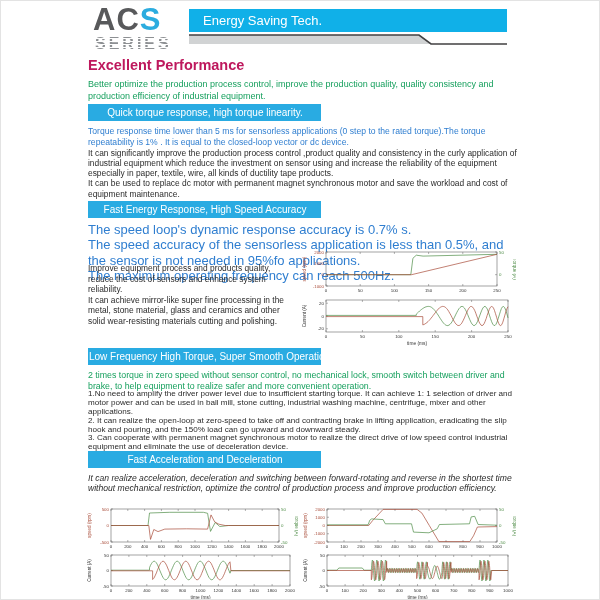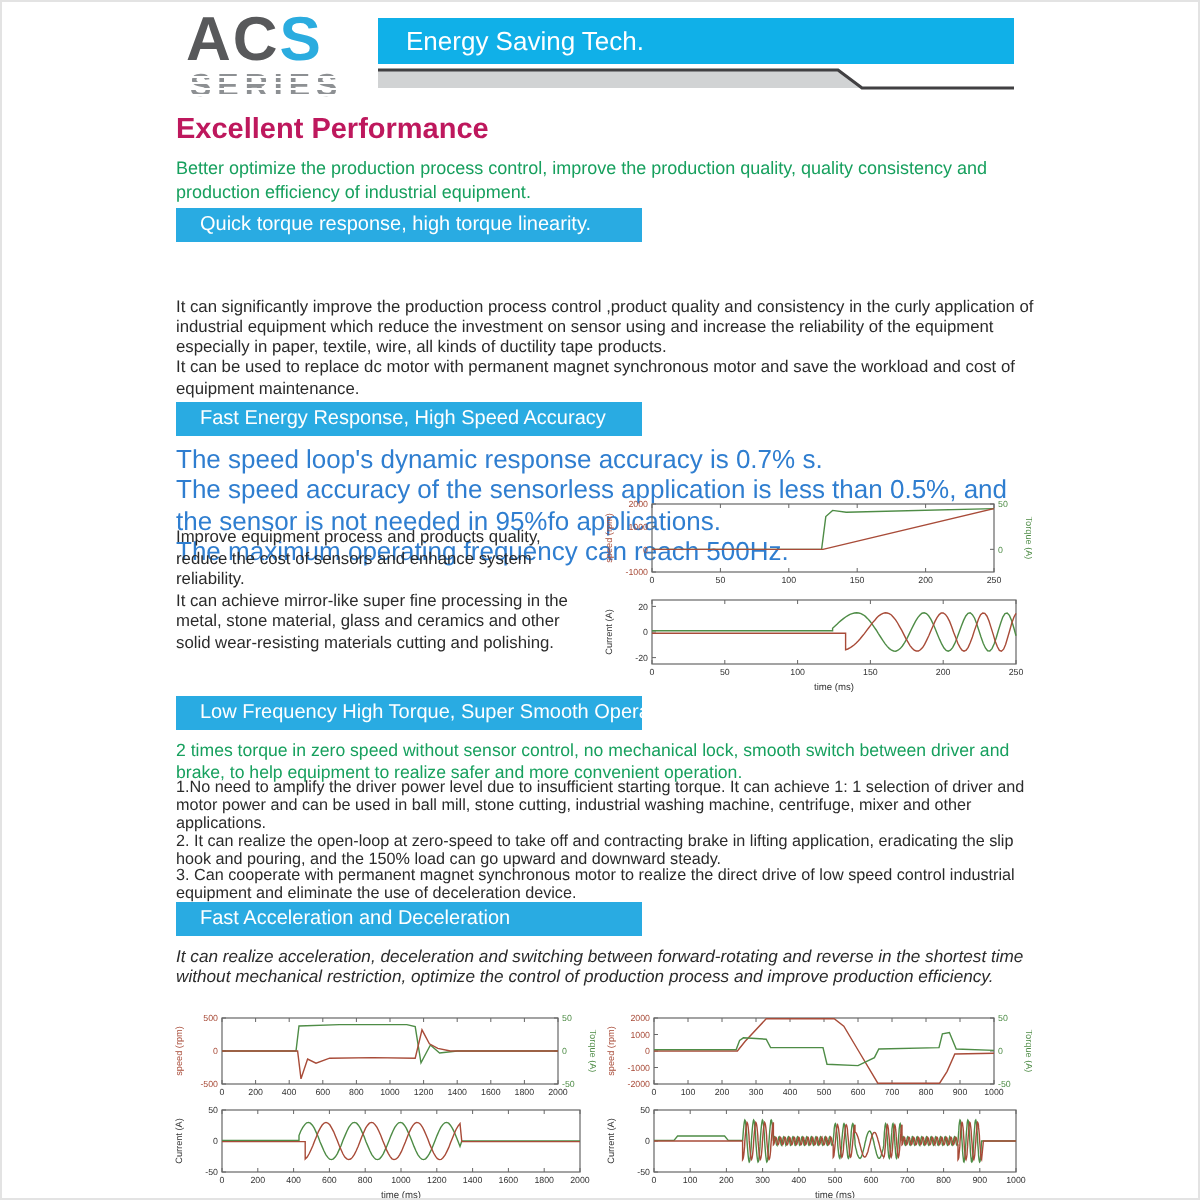--- a/index.html
+++ b/index.html
@@ -14,21 +14,21 @@
   .logo-series .stripes{position:absolute;left:0;top:0;right:0;bottom:0;background:repeating-linear-gradient(180deg,rgba(255,255,255,0) 0 2px,#ffffff 2px 3px);pointer-events:none;}
   .hdr-band{position:absolute;left:188px;top:8px;width:318px;height:23px;background:#10b0e8;color:#fff;font-size:13px;line-height:23px;padding-left:14px;box-sizing:border-box;}
   .hdr-rule{position:absolute;left:188px;top:31px;width:318px;height:16px;}
 
   
   .title{position:absolute;left:87px;top:56px;font-size:14.5px;font-weight:bold;color:#be185d;}
   .para{position:absolute;left:87px;width:433px;white-space:pre-line;}
   .green{color:#17a05e;}
   .blue{color:#2f7ed0;}
   .black{color:#2b2b2b;}
-  .banner{position:absolute;left:87px;width:233px;height:17px;background:#29abe2;color:#fff;font-size:10px;line-height:17px;padding-left:12px;box-sizing:border-box;white-space:nowrap;}
+  .banner{position:absolute;left:87px;width:233px;height:17px;background:#29abe2;color:#fff;font-size:10px;line-height:17px;padding-left:1px;box-sizing:border-box;white-space:nowrap;text-align:center;}
 
   .intro{top:78px;font-size:9px;line-height:1.3;}
   .b1{top:103px;}
   .p-blue1{top:125px;font-size:8.6px;line-height:1.25;}
   .p-black1{top:147px;font-size:8.4px;line-height:1.21;}
   .b2{top:200px;}
   .p-blue2{top:221px;font-size:13px;line-height:1.18;}
   .p-black2{top:262px;width:208px;font-size:8.4px;line-height:1.26;}
   .b3{top:347px;}
   .p-green2{top:369px;font-size:8.8px;line-height:1.22;}
@@ -62,20 +62,21 @@
 
   <svg class="hdr-rule" viewBox="0 0 318 16" preserveAspectRatio="none">
     <polygon points="0,3 230,3 242,12 0,12" fill="#d1d3d4"></polygon>
     <path d="M0,3 H230 L242,12 H318" fill="none" stroke="#414042" stroke-width="1.6"></path>
   </svg>
 
   <div class="title">Excellent  Performance</div>
   <div class="para intro green">Better optimize the production process control, improve the production quality, quality consistency and production efficiency of industrial equipment.</div>
 
   <div class="banner b1">Quick torque response, high torque linearity.</div>
+  <div class="para p-blue1 blue">Torque response time lower than 5 ms for sensorless applications (0 step to the rated torque).The torque repeatability is 1% . It is equal to the closed-loop vector or dc device.</div>
   <div class="para p-black1 black">It can significantly improve the production process control ,product quality and consistency in the curly application of  industrial equipment which reduce the investment on sensor using and increase the reliability of the equipment especially in paper, textile, wire, all kinds of  ductility tape products.
 It can be used to replace dc motor with permanent magnet synchronous motor and save the workload and cost of equipment maintenance.</div>
 
   <div class="banner b2">Fast Energy Response, High Speed Accuracy</div>
   <div class="para p-blue2 blue">The speed loop's dynamic response accuracy is 0.7% s.
 The speed accuracy of the sensorless application is less than 0.5%, and the sensor is not needed in 95%fo applications.
 The maximum operating frequency can reach 500Hz.</div>
   <div class="para p-black2 black">Improve equipment process and products quality, reduce the cost of sensors and enhance system reliability.
 It can achieve mirror-like super fine processing in the metal, stone material, glass and ceramics and other solid wear-resisting materials cutting and polishing.</div>
 

